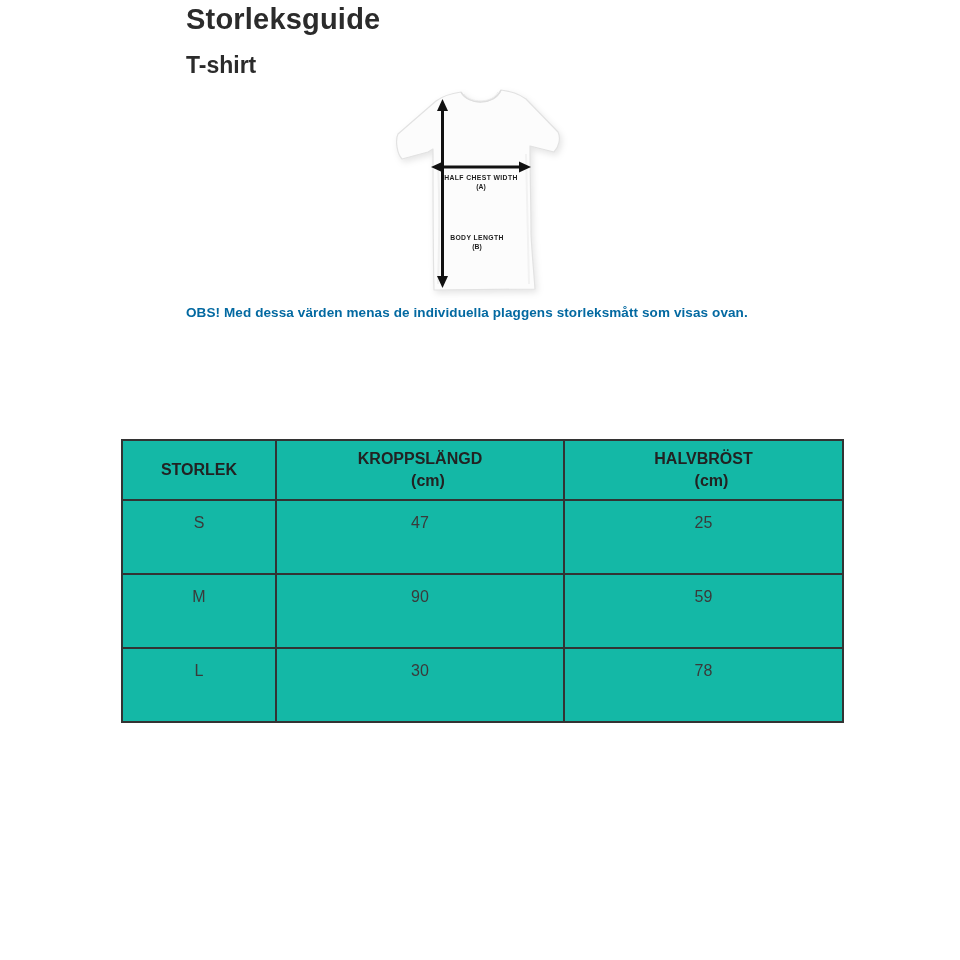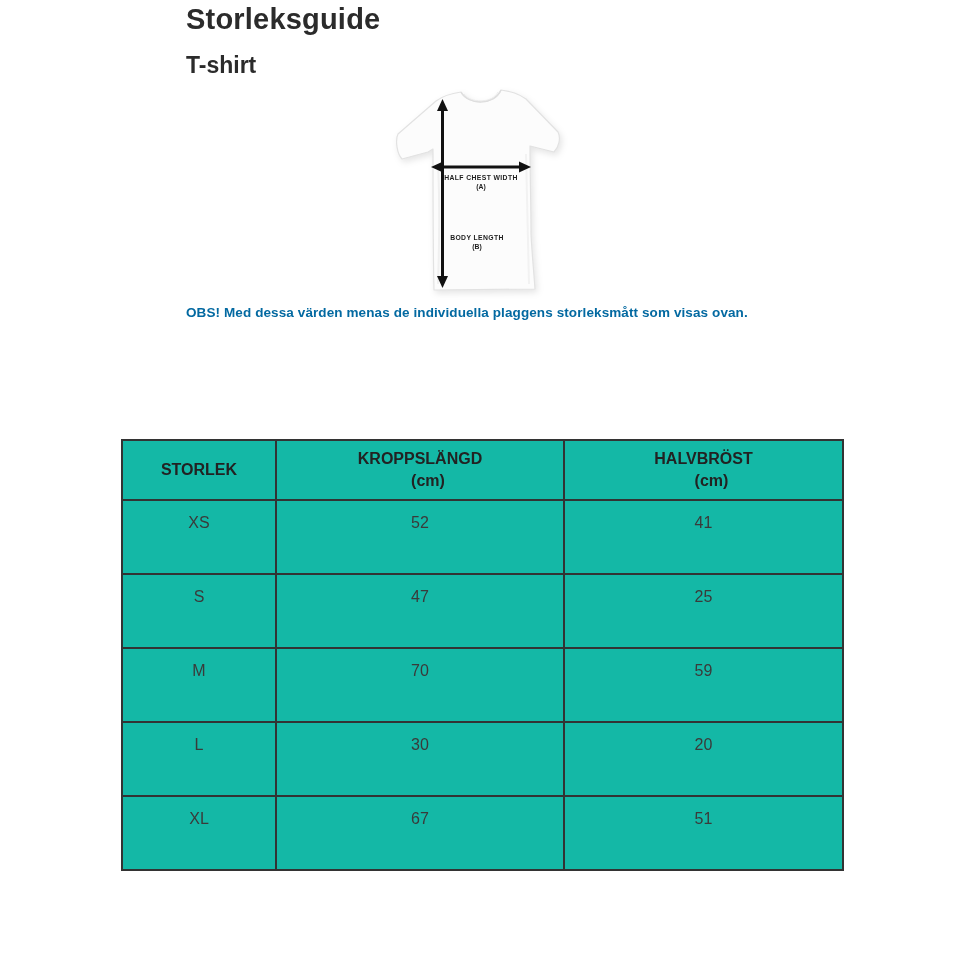--- a/index.html
+++ b/index.html
@@ -153,38 +153,28 @@
         <span class="unit">(cm)</span>
       </th>
       <th>
         <span>HALVBRÖST</span>
         <span class="unit">(cm)</span>
       </th>
     </tr>
   </thead>
   <tbody>
     <tr>
-      <td>XS</td>
-      <td>52</td>
-      <td>41</td>
-    </tr>
-    <tr>
       <td>S</td>
       <td>47</td>
       <td>25</td>
     </tr>
     <tr>
       <td>M</td>
-      <td>70</td>
+      <td>90</td>
       <td>59</td>
     </tr>
     <tr>
       <td>L</td>
       <td>30</td>
-      <td>20</td>
-    </tr>
-    <tr>
-      <td>XL</td>
-      <td>67</td>
-      <td>51</td>
+      <td>78</td>
     </tr>
   </tbody>
 </table>
 
 </body></html>

